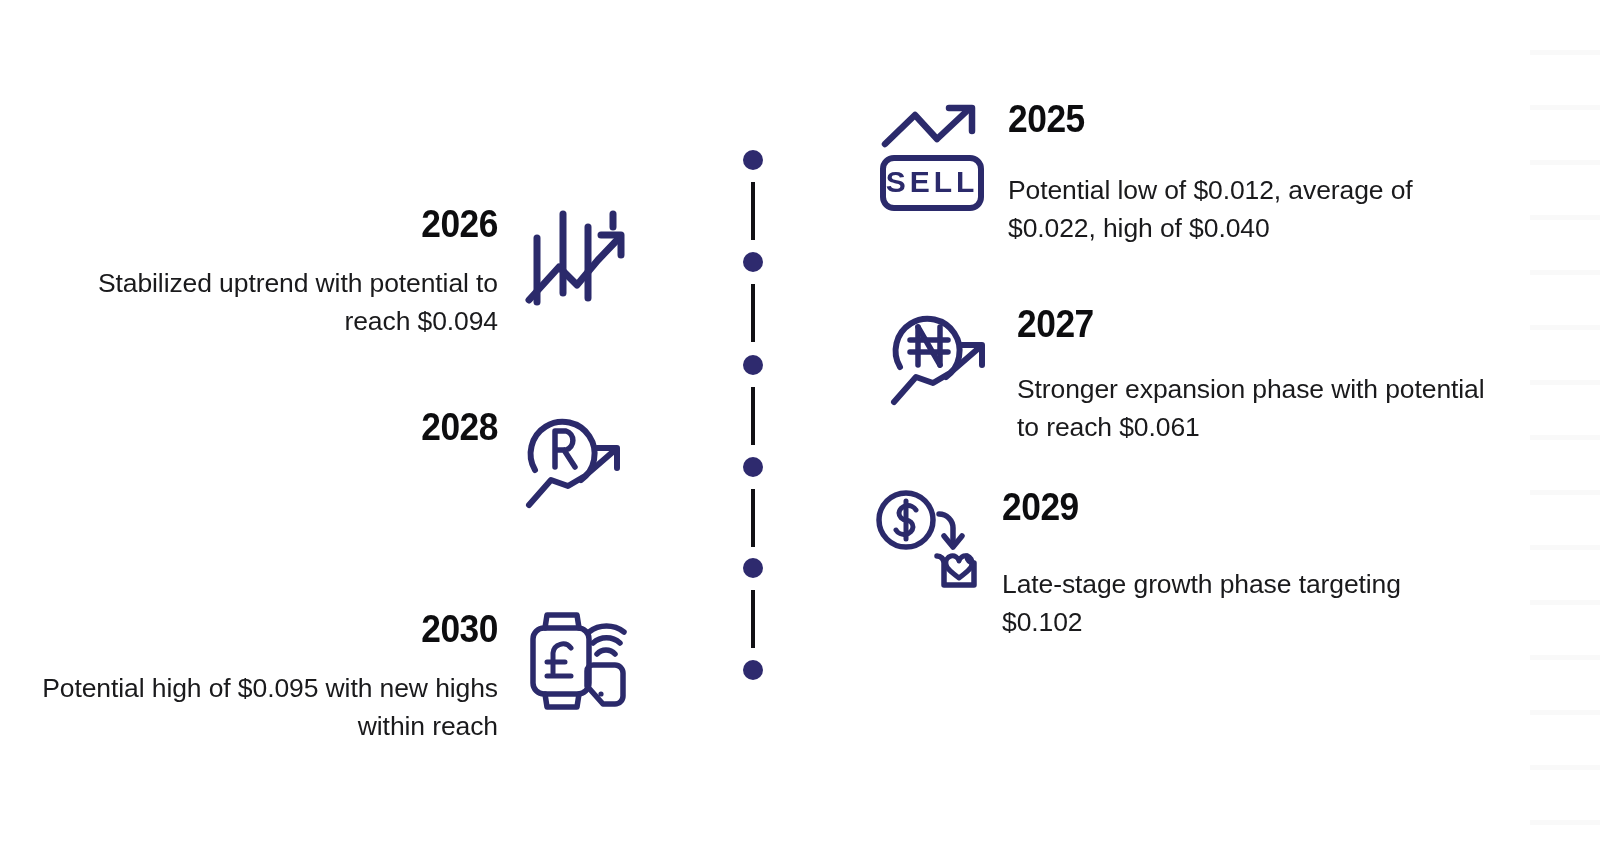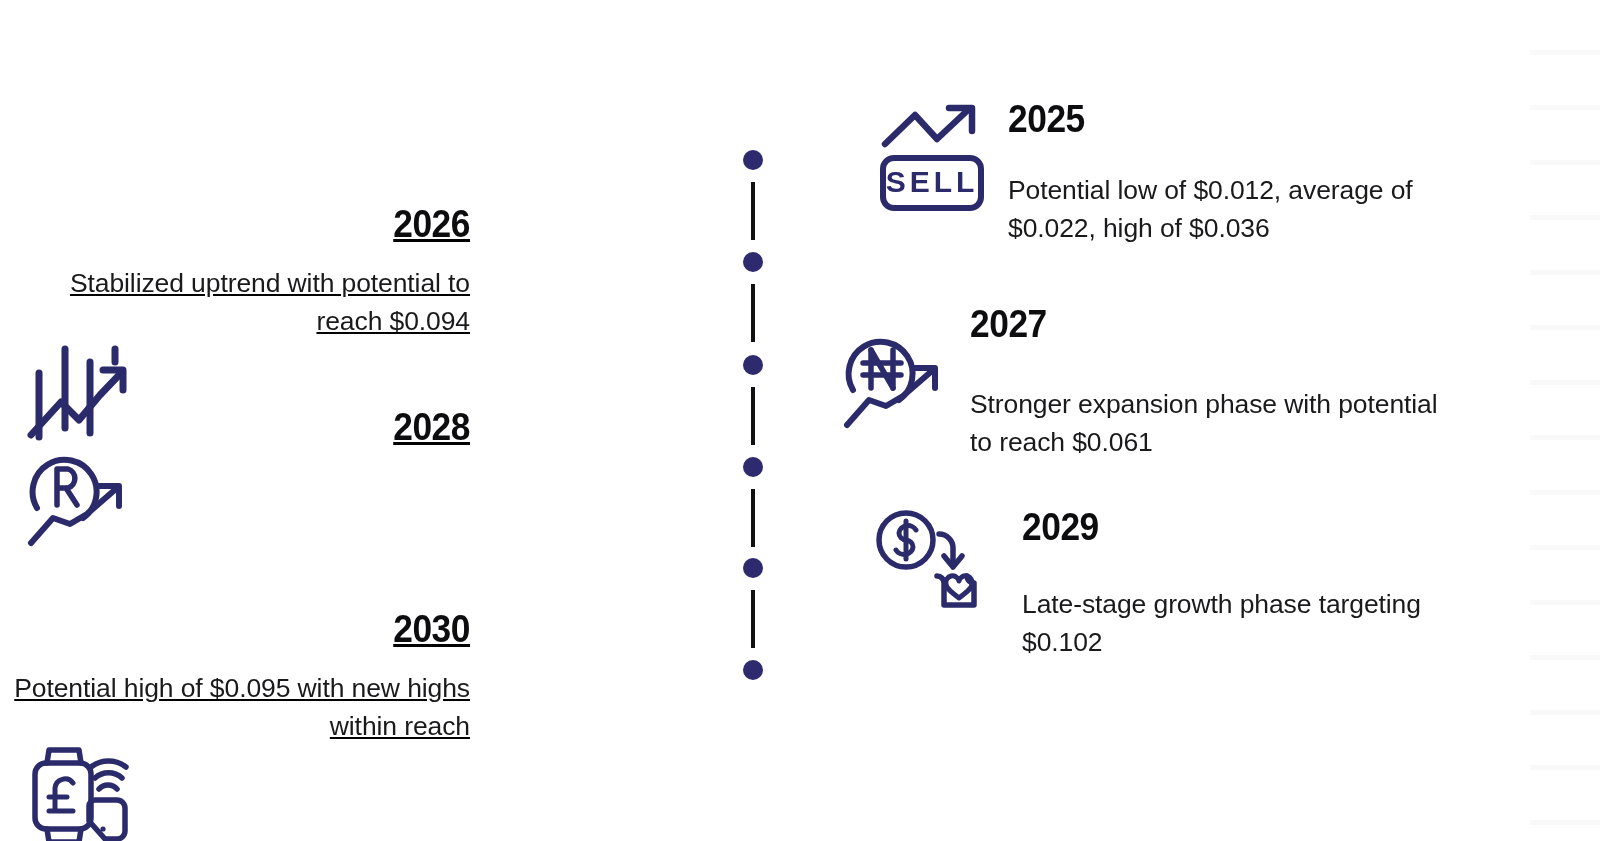--- a/index.html
+++ b/index.html
@@ -60,23 +60,21 @@
     background: #111014;
   }
 
   
   .entry {
     position: absolute;
     display: flex;
     align-items: flex-start;
   }
   .entry.left {
-    flex-direction: column;
     justify-content: flex-end;
-    text-decoration: underline;
   }
   .entry.right {
     flex-direction: row;
     justify-content: flex-start;
   }
 
   .entry-icon {
     flex: 0 0 auto;
     width: 108px;
     height: 110px;
@@ -120,27 +118,27 @@
     line-height: 1.42;
     color: #1a1a1c;
     letter-spacing: -0.1px;
   }
 
   
   #entry-2026 { left: 0px;    top: 205px; width: 630px; }
   #entry-2028 { left: 0px;    top: 408px; width: 630px; justify-content: flex-end; }
   #entry-2030 { left: 0px;    top: 610px; width: 630px; }
   #entry-2025 { left: 878px;  top: 100px; width: 620px; }
-  #entry-2027 { left: 840px;  top: 305px; width: 620px; align-items: center; }
-  #entry-2029 { left: 872px;  top: 508px; width: 620px; justify-content: space-between; }
+  #entry-2027 { left: 887px;  top: 305px; width: 620px; }
+  #entry-2029 { left: 872px;  top: 488px; width: 620px; }
 
   
   #entry-2025 .entry-desc { margin-top: 34px; }
   #entry-2029 .entry-desc { margin-top: 40px; }
-  #entry-2027 .entry-desc { margin-top: 43px; }
+  #entry-2027 .entry-desc { margin-top: 28px; }
 
   svg { display: block; overflow: visible; }
 </style>
 </head>
 <body>
 
 <div id="bg-stripes"></div>
 
 <div id="infographic">
 
@@ -225,21 +223,21 @@
         <g stroke="#2b2a6b" stroke-width="6.5" fill="none" stroke-linecap="round" stroke-linejoin="round">
           <polyline points="8,41 38,12 60,36 92,6"></polyline>
           <polyline points="72,5 95,5 95,28"></polyline>
           <rect x="6" y="55" width="98" height="50" rx="11" stroke-width="6"></rect>
         </g>
         <text x="55" y="89" text-anchor="middle" font-family="Liberation Sans, sans-serif" font-size="30" font-weight="bold" letter-spacing="4" fill="#2b2a6b">SELL</text>
       </svg>
     </div>
     <div class="entry-text">
       <div class="entry-year">2025</div>
-      <div class="entry-desc">Potential low of $0.012, average of $0.022, high of $0.036</div>
+      <div class="entry-desc">Potential low of $0.012, average of $0.022, high of $0.040</div>
     </div>
   </div>
 
   <div class="entry right" id="entry-2027">
     <div class="entry-icon">
       <svg width="106" height="105" viewBox="0 0 106 105">
         <g stroke="#2b2a6b" stroke-width="6" fill="none" stroke-linecap="round" stroke-linejoin="round">
           <path d="M 12 62 A 32 32 0 1 1 58 72"></path>
 
           <g stroke-width="5.5">

